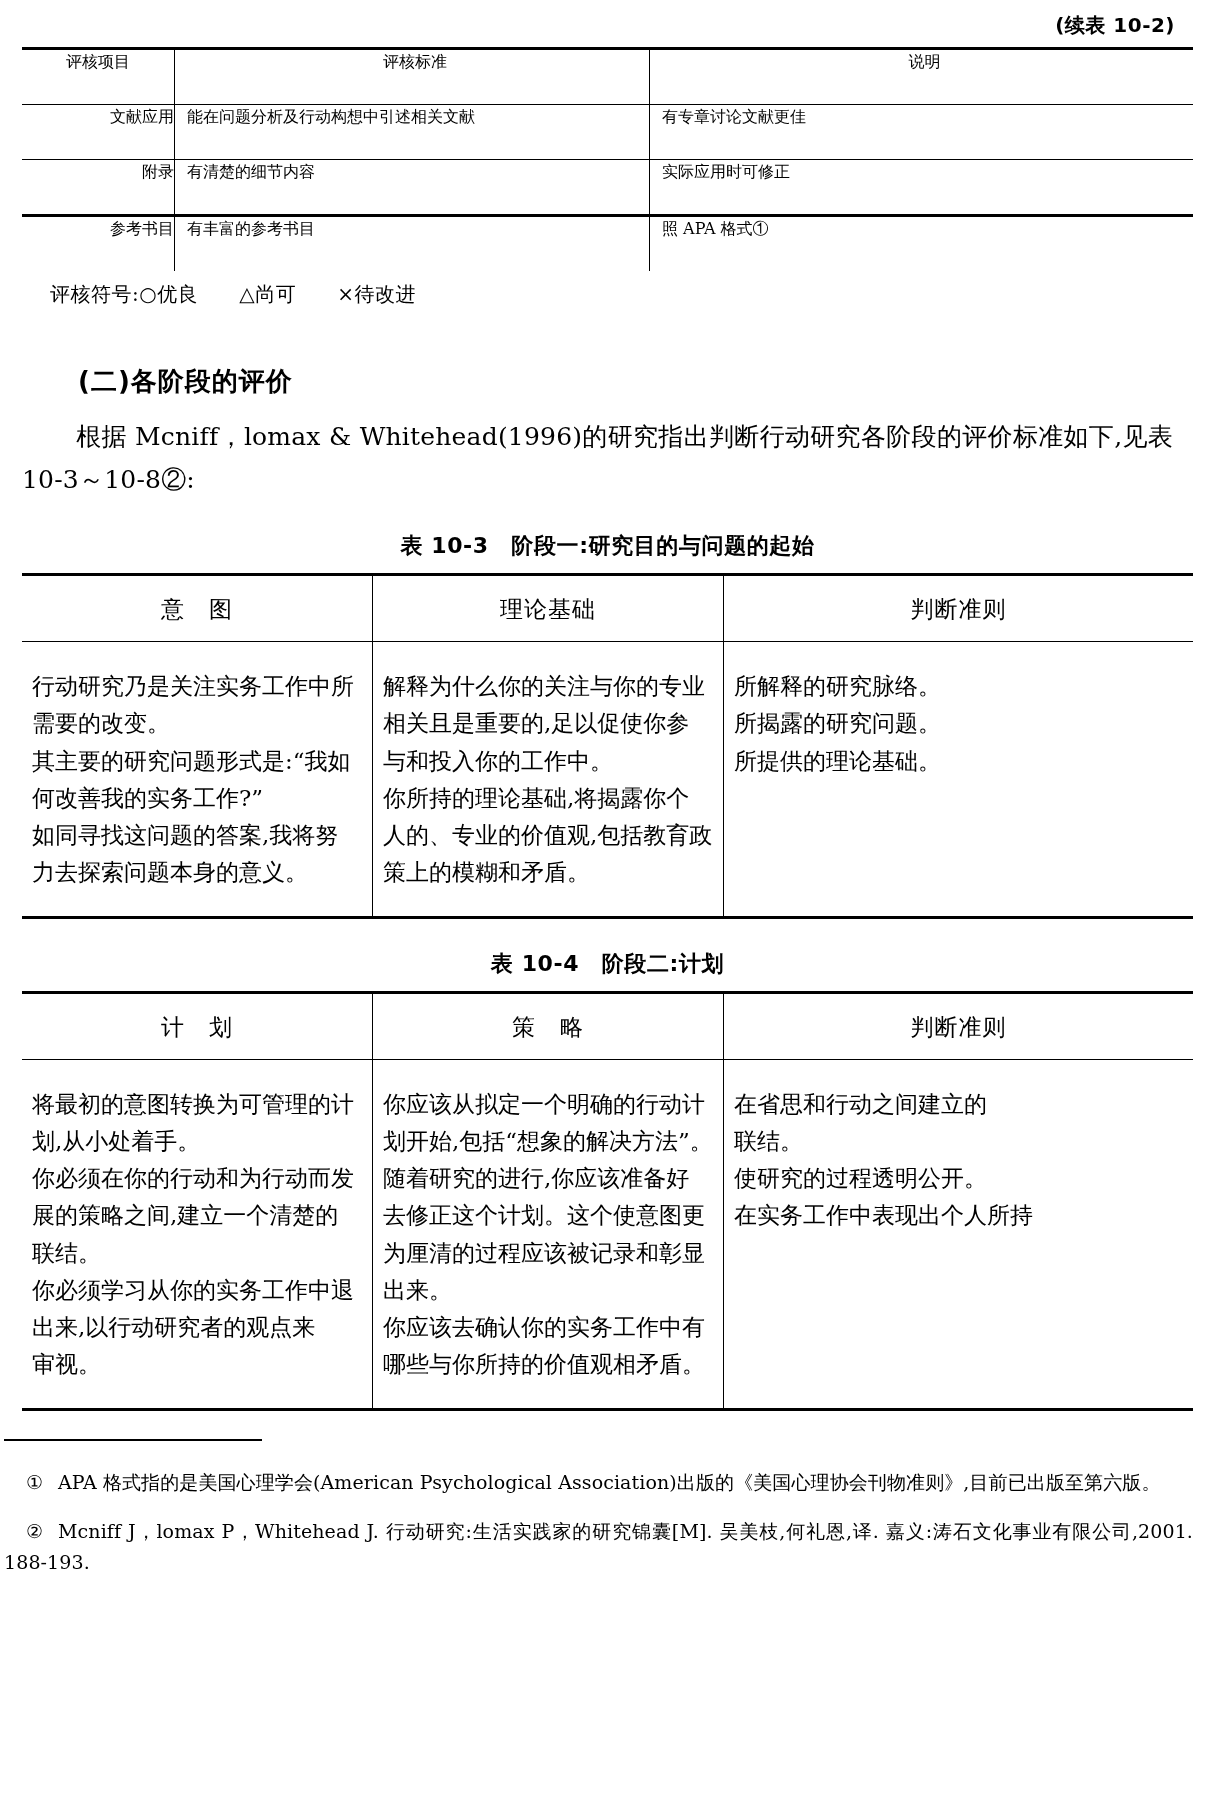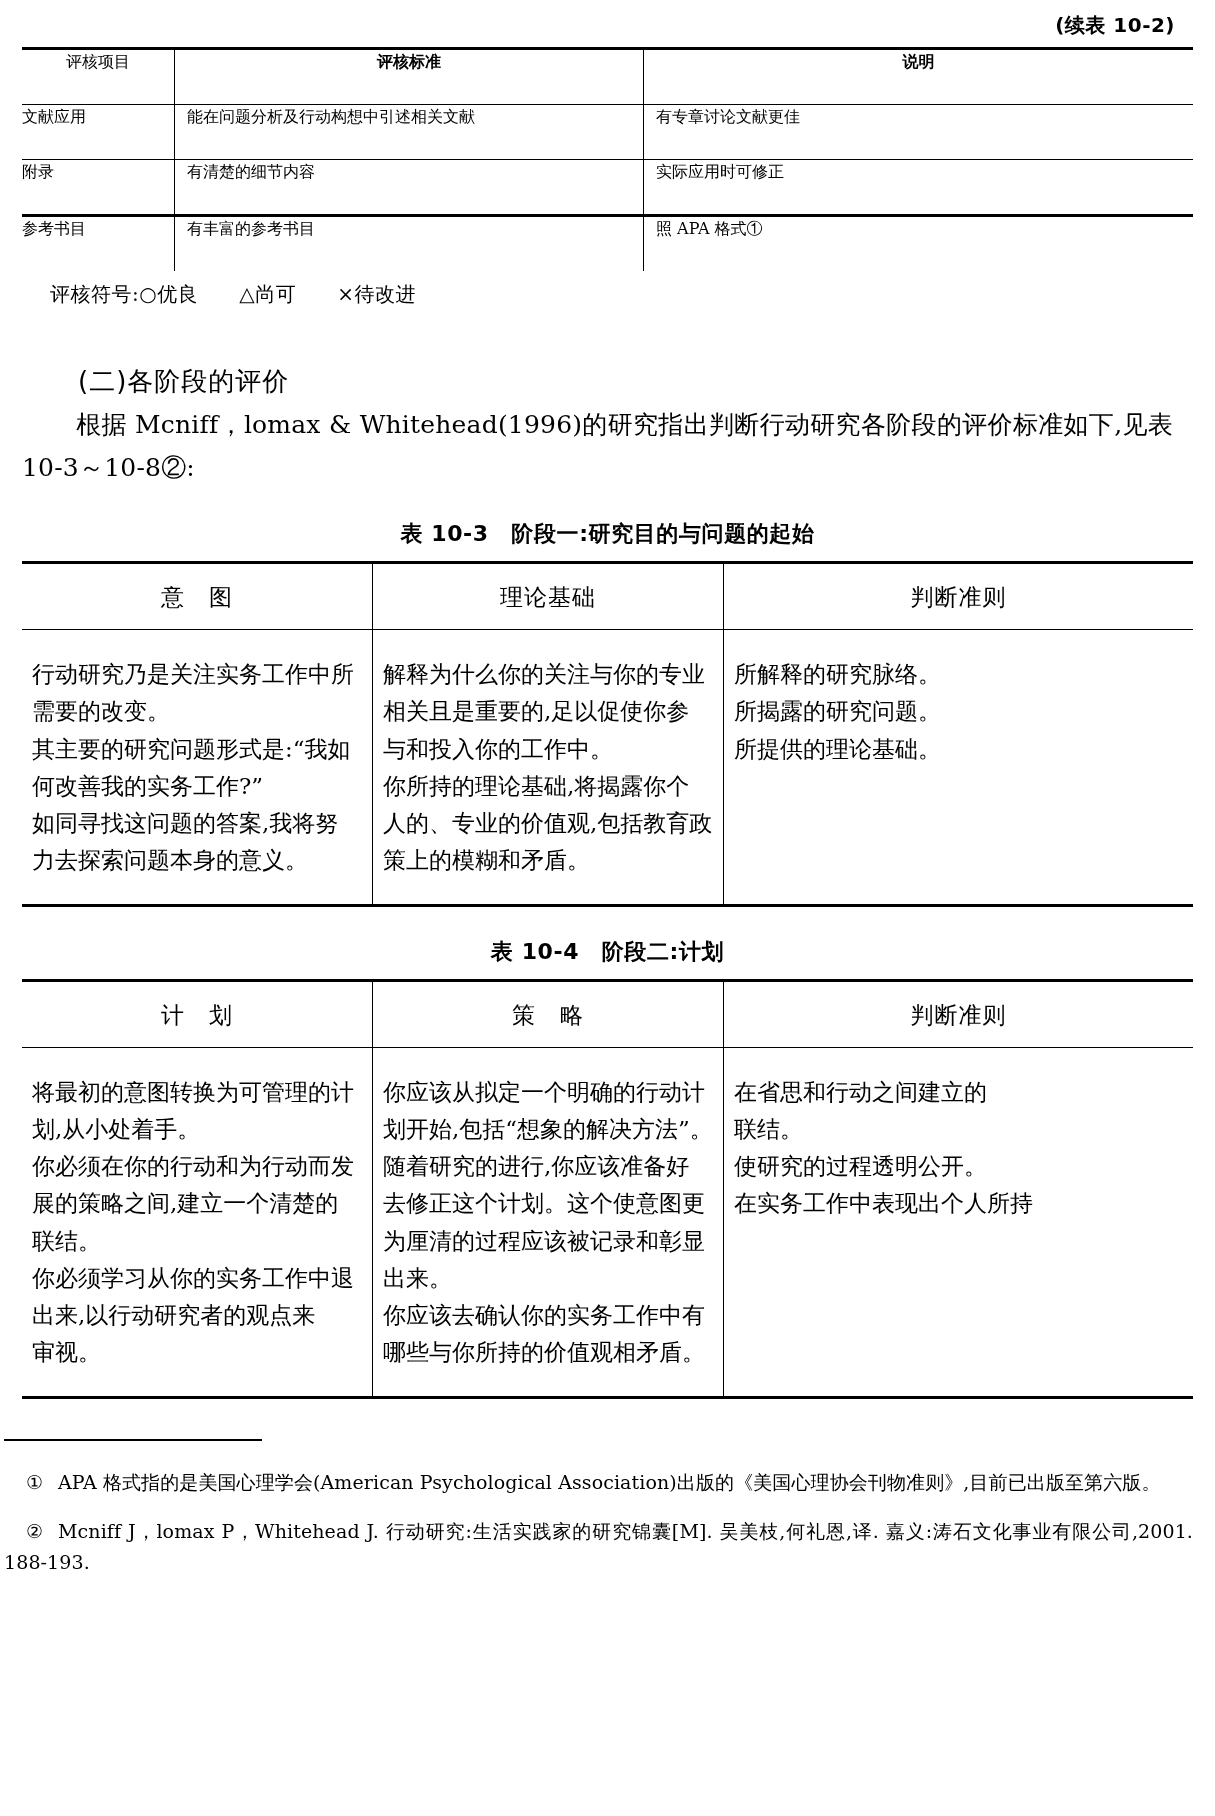--- a/index.html
+++ b/index.html
@@ -51,39 +51,39 @@
   .rule-bottom { border-bottom: 3px solid #000; }
   .vline-l     { border-left: 1.5px solid #000; }
 
   
   .t2 td {
     font-size: 16px;
     line-height: 1.45;
     height: 54px;
     padding: 10px 0 10px 0;
   }
-  .t2 .c0 { width: 152px; text-align: left; }
+  .t2 .c0 { width: 152px; text-align: right; }
   .t2 .c1 { width: 468px; text-align: left; padding-left: 12px; }
   .t2 .c2 { width: auto;  text-align: left; padding-left: 12px; }
   .t2 .hd { text-align: center; }
-  .t2 .hd.c1, .t2 .hd.c2 { padding-left: 0; font-weight: bold; }
+  .t2 .hd.c1, .t2 .hd.c2 { padding-left: 6px; }
 
   .symbol-line {
     font-size: 20px;
     padding: 10px 0 0 28px;
     letter-spacing: 0.5px;
     white-space: pre;
   }
 
   
   .section-head {
     font-family: "DejaVu Sans", "Liberation Sans", sans-serif;
-    font-weight: normal;
+    font-weight: bold;
     font-size: 26px;
-    margin: 56px 0 4px 56px;
+    margin: 56px 0 16px 56px;
     letter-spacing: 1px;
   }
   .para {
     font-size: 25px;
     line-height: 1.72;
     text-align: justify;
     margin: 0 20px 0 0;
     letter-spacing: 0.2px;
   }
   .para .indent { display: inline-block; width: 54px; }

